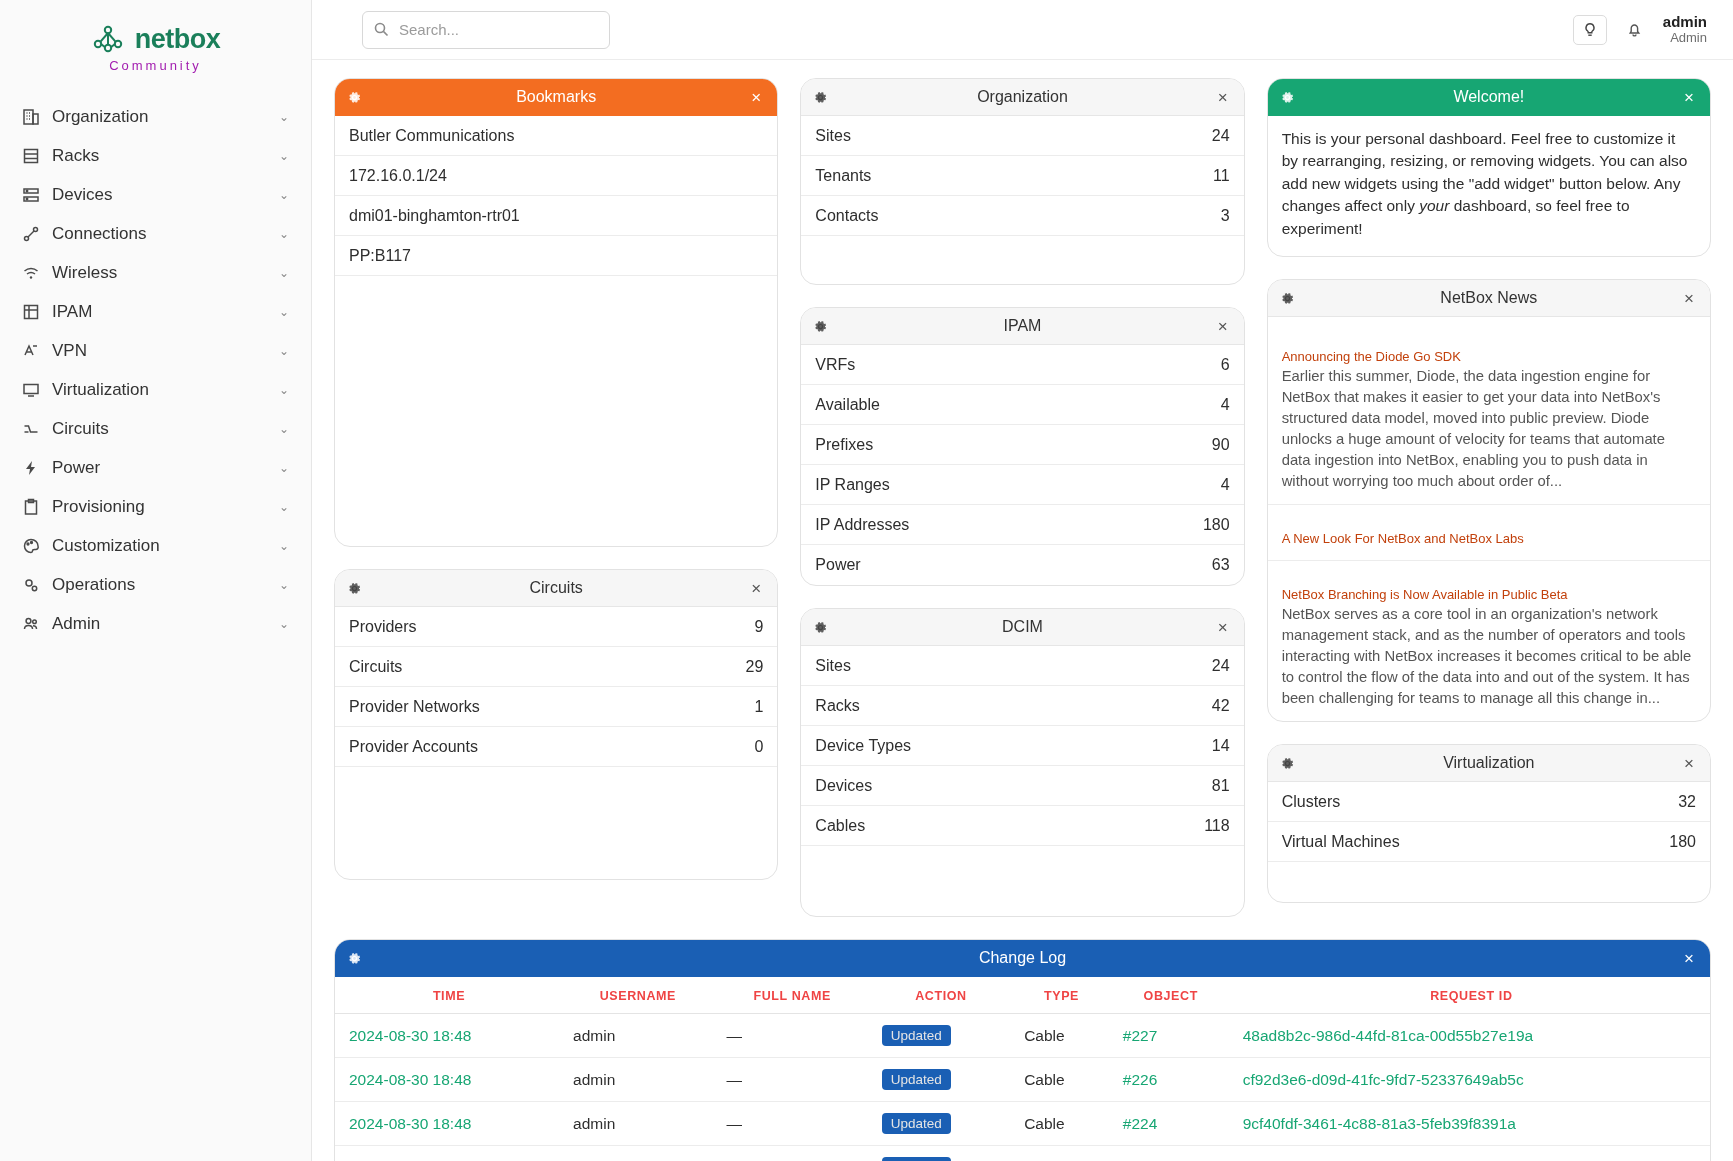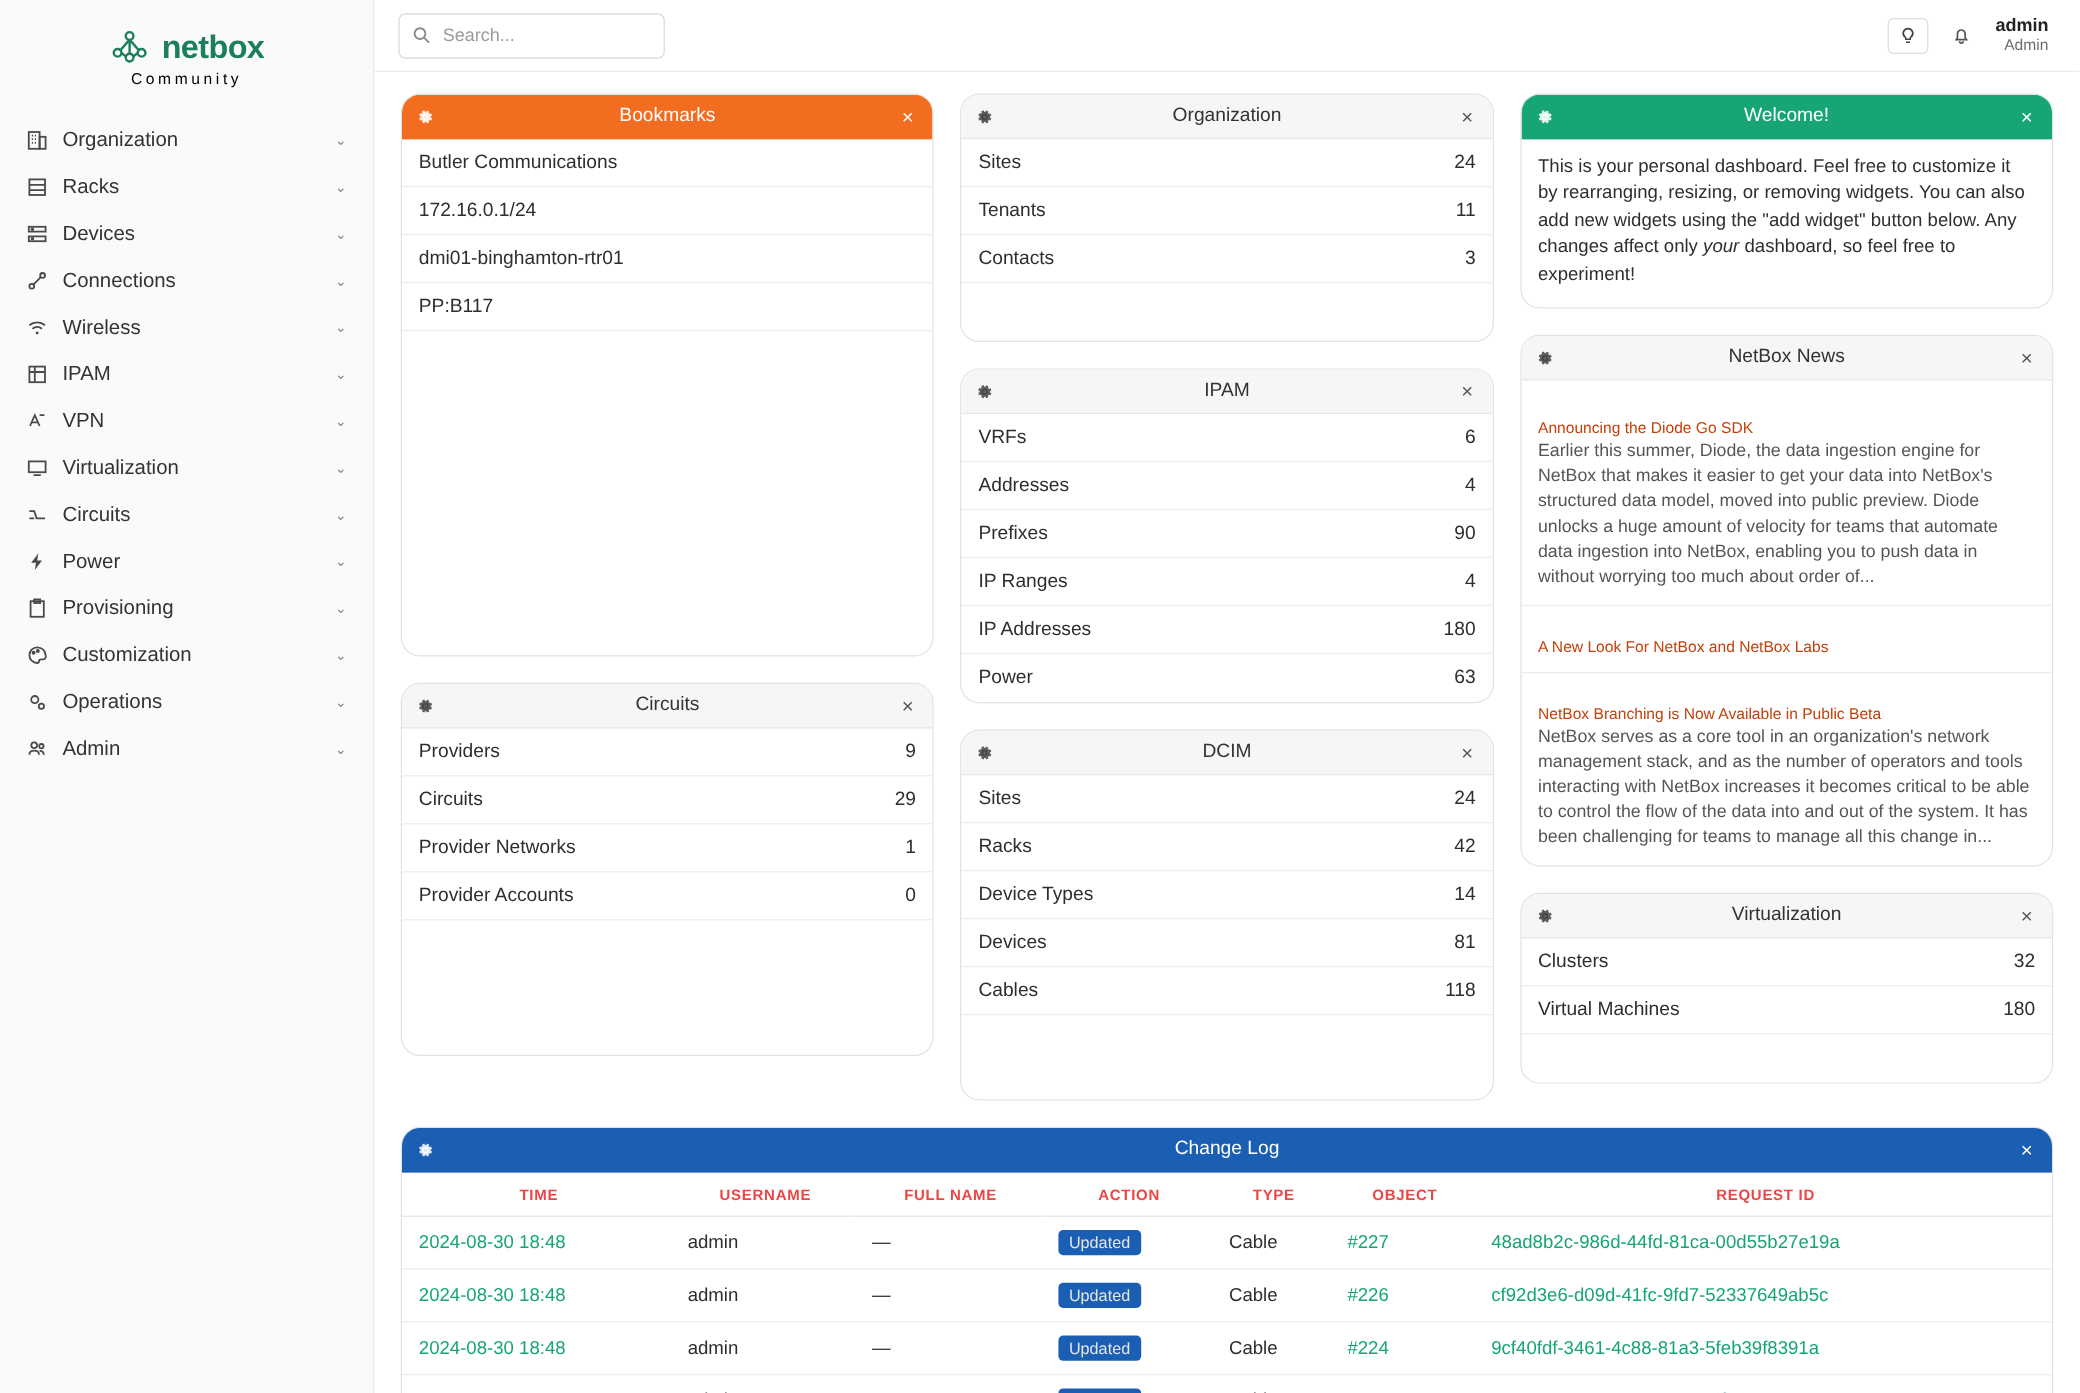--- a/index.html
+++ b/index.html
@@ -41,21 +41,21 @@
   .brand-name {
     font-size: 27px;
     font-weight: 700;
     color: #1a7f5a;
     letter-spacing: -0.5px;
   }
   .brand-sub {
     margin-top: 2px;
     font-size: 13px;
     letter-spacing: 3px;
-    color: #000000;
+    color: #a21caf;
   }
 
   .nav { margin-top: 6px; }
   .nav-item {
     display: flex;
     align-items: center;
     height: 39px;
     padding: 0 22px 0 18px;
     cursor: pointer;
     color: #333;
@@ -81,22 +81,23 @@
 
   .topbar {
     height: 60px;
     display: flex;
     align-items: center;
     padding: 0 22px 0 20px;
     border-bottom: 1px solid #ececec;
   }
   .search {
     position: relative;
-    width: 222px;
+    width: 248px;
     height: 38px;
+    margin-left: 30px;
   }
   .search input {
     width: 100%;
     height: 38px;
     border: 1px solid #d8d8d8;
     border-radius: 6px;
     padding: 0 10px 0 36px;
     font-size: 15px;
     color: #333;
     background: #fff;
@@ -592,21 +593,21 @@
             </span>
             <span class="card-title">IPAM</span>
             <span class="close">×</span>
           </div>
           <div class="rows">
             <div class="row">
                 <span class="lbl link-blue">VRFs</span>
                 <span class="val">6</span>
               </div>
             <div class="row">
-                <span class="lbl link-blue">Addresses</span>
+                <span class="lbl link-blue">Available</span>
                 <span class="val">4</span>
               </div>
             <div class="row">
                 <span class="lbl link-blue">Prefixes</span>
                 <span class="val">90</span>
               </div>
             <div class="row">
                 <span class="lbl link-blue">IP Ranges</span>
                 <span class="val">4</span>
               </div>

